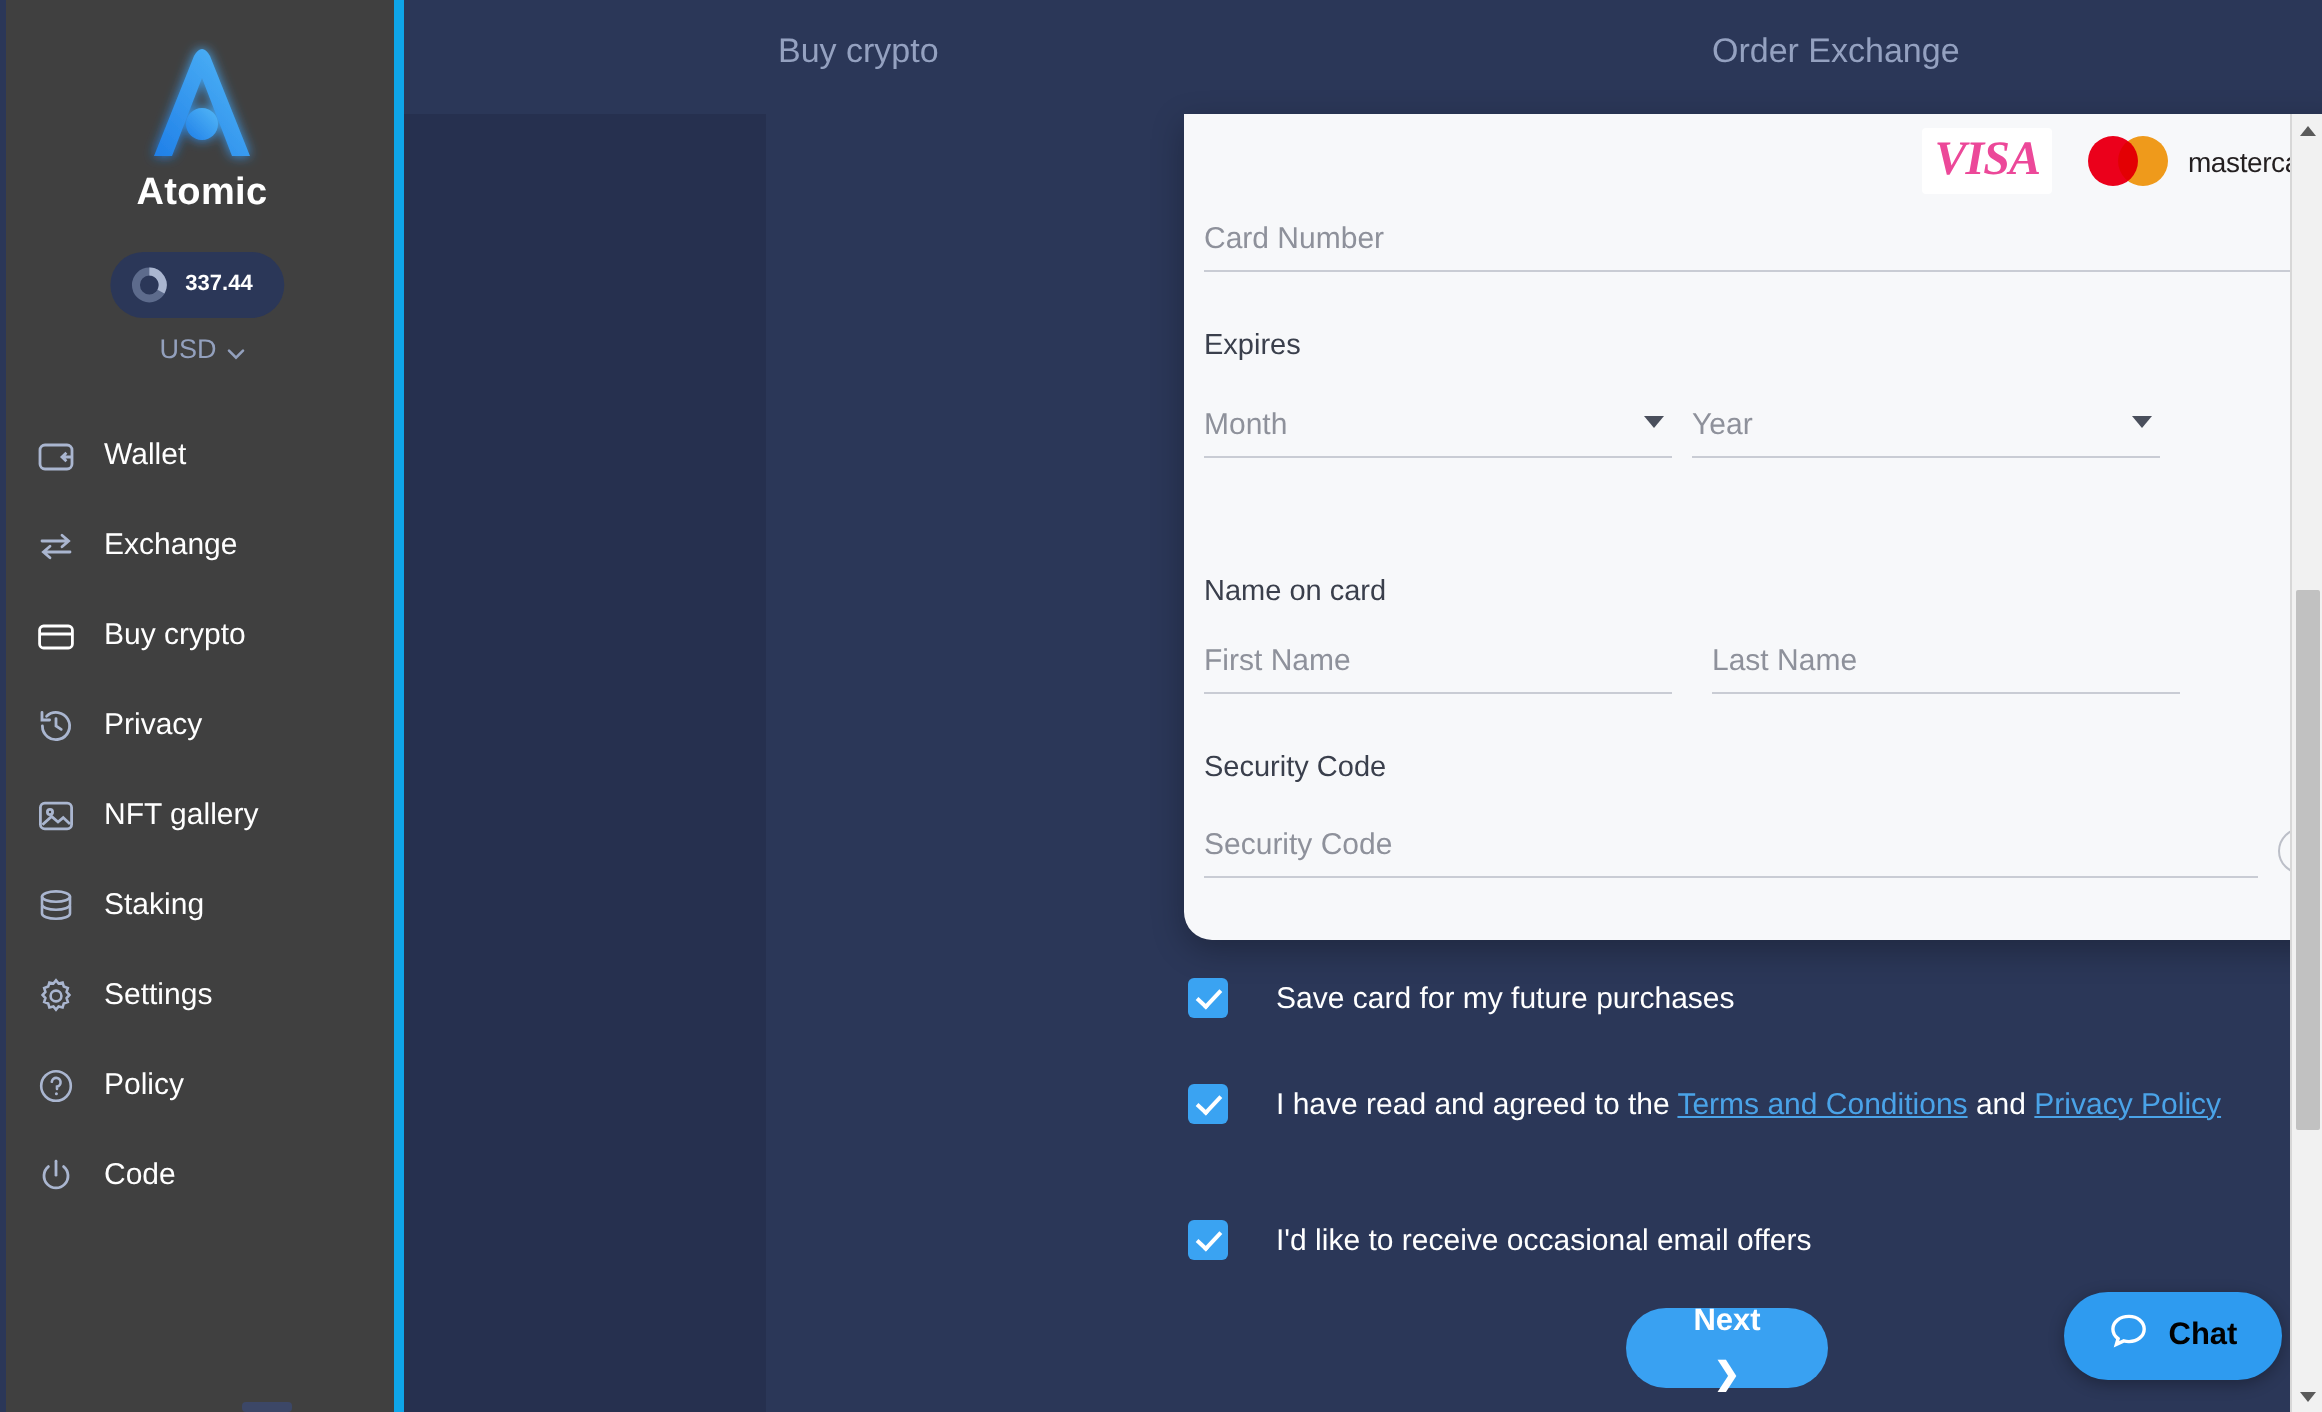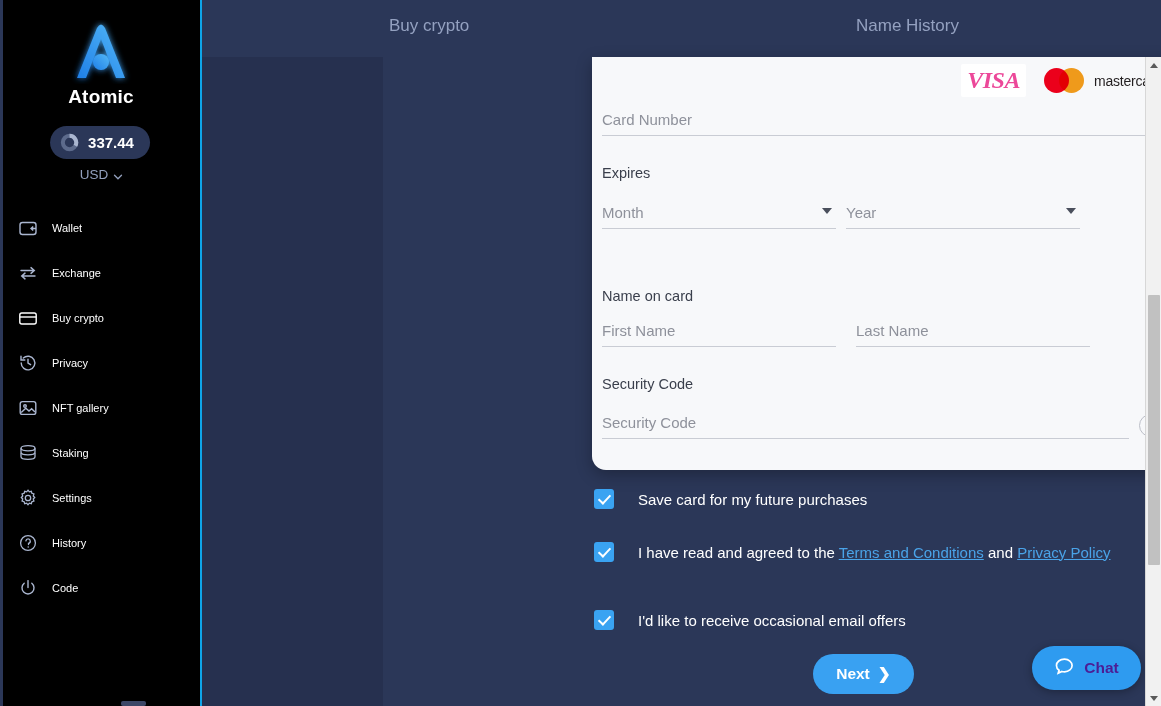--- a/index.html
+++ b/index.html
@@ -12,22 +12,22 @@
   .app {
     position: relative;
     width: 1161px; height: 706px;
     background: #222c49;
   }
 
   
   .sidebar {
     position: absolute; left: 0; top: 0;
     width: 202px; height: 706px;
-    background: #000000;
-    border-right: 2px solid #0ea5e9;
+    background: #404040;
+    border-right: 5px solid #0ea5e9;
   }
   .left-edge-strip {
     position: absolute; left: 0; top: 0;
     width: 3px; height: 706px;
     background: #2b3758;
   }
   .brand {
     position: absolute; left: 0; top: 20px;
     width: 202px; text-align: center;
   }
@@ -45,41 +45,41 @@
     position: absolute; left: 50%; top: 126px;
     transform: translateX(-50%);
     display: flex; align-items: center;
     gap: 9px;
     background: #2b3758;
     border-radius: 17px;
     padding: 6px 16px 6px 10px;
     height: 33px;
   }
   .balance-ring { width: 19px; height: 19px; flex: 0 0 19px; }
-  .balance-amount { font-size: 15px; color: #ffffff; font-weight: 600; line-height: 19px;}
+  .balance-amount { font-size: 11px; color: #ffffff; font-weight: 600; line-height: 19px;}
   .currency-row {
     position: absolute; left: 0; top: 167px;
     width: 202px; text-align: center;
     color: #93a0bd; font-size: 13.5px;
     display: flex; align-items: center; justify-content: center; gap: 5px;
   }
   .chev-down {
     display: inline-block;
     width: 9px; height: 9px;
   }
 
   .nav { position: absolute; left: 0; top: 205px; width: 202px; }
   .nav-item {
     position: relative;
     display: flex; align-items: center;
     height: 45px;
     padding-left: 18px;
     gap: 14px;
     color: #ffffff;
-    font-size: 11px;
+    font-size: 15px;
     cursor: pointer;
   }
   .nav-item .nav-icon {
     width: 20px; height: 20px; flex: 0 0 20px;
     display: flex; align-items: center; justify-content: center;
     color: #aab6d0;
   }
   .nav-item.active::before {
     content: "";
     position: absolute; left: -18px; top: 4px;
@@ -236,30 +236,31 @@
 
   .next-btn {
     position: absolute; left: 430px; top: 597px;
     width: 101px; height: 40px;
     background: #39a1f2;
     color: #ffffff; font-size: 15.5px; font-weight: bold;
     border: 0; border-radius: 20px;
     display: flex; align-items: center; justify-content: center; gap: 8px;
     cursor: pointer;
     font-family: "Liberation Sans", sans-serif;
+    flex-direction: column;
   }
 
   
   .chat-btn {
     position: absolute; left: 1032px; top: 646px;
     width: 109px; height: 44px;
     background: #2e9bf0;
     border-radius: 22px;
     display: flex; align-items: center; justify-content: center; gap: 9px;
-    color: #4c1d95; font-size: 15.5px; font-weight: bold;
+    color: #000000; font-size: 15.5px; font-weight: bold;
     cursor: pointer;
     box-shadow: 0 2px 8px rgba(0,0,0,.3);
   }
 
   
   .scrollbar {
     position: absolute; right: 0; top: 57px;
     width: 16px; height: 649px;
     background: #f1f1f1;
     border-left: 1px solid #d7d7d7;
@@ -423,40 +424,40 @@
       </div>
 
       <div class="nav-item">
         <span class="nav-icon">
           <svg width="20" height="20" viewBox="0 0 20 20" fill="none" stroke="currentColor" stroke-width="1.3">
             <circle cx="10" cy="10" r="7.4"></circle>
             <path d="M7.9 7.9 a2.2 2.2 0 1 1 2.6 2.4 v1.2" stroke-linecap="round"></path>
             <circle cx="10.2" cy="13.9" r="0.75" fill="currentColor" stroke="none"></circle>
           </svg>
         </span>
-        <span>History</span>
+        <span>Policy</span>
       </div>
 
       <div class="nav-item">
         <span class="nav-icon">
           <svg width="20" height="20" viewBox="0 0 20 20" fill="none" stroke="currentColor" stroke-width="1.4" stroke-linecap="round">
             <path d="M6.2 5.3 a6 6 0 1 0 7.6 0"></path>
             <path d="M10 2.6 V9.6"></path>
           </svg>
         </span>
         <span>Code</span>
       </div>
 
     </div>
     <div class="bottom-nub"></div>
   </div>
 
   <div class="header">
     <div class="header-tab tab-buy">Buy crypto</div>
-    <div class="header-tab tab-order">Name History</div>
+    <div class="header-tab tab-order">Order Exchange</div>
   </div>
 
   <div class="content">
     <div class="inner-panel"></div>
 
     <div class="widget-area">
 
       <div class="card">
 
         <div class="card-logos">

